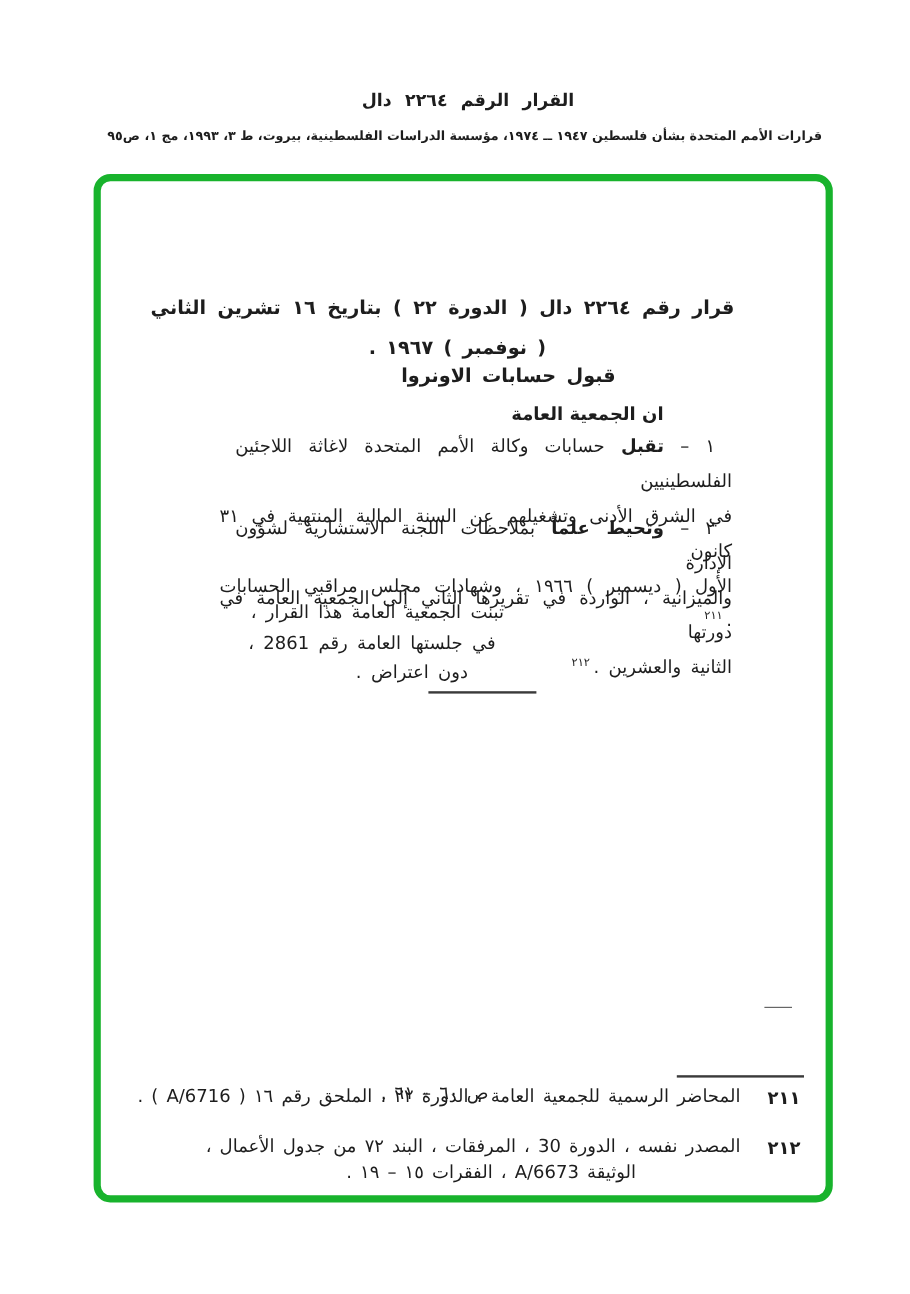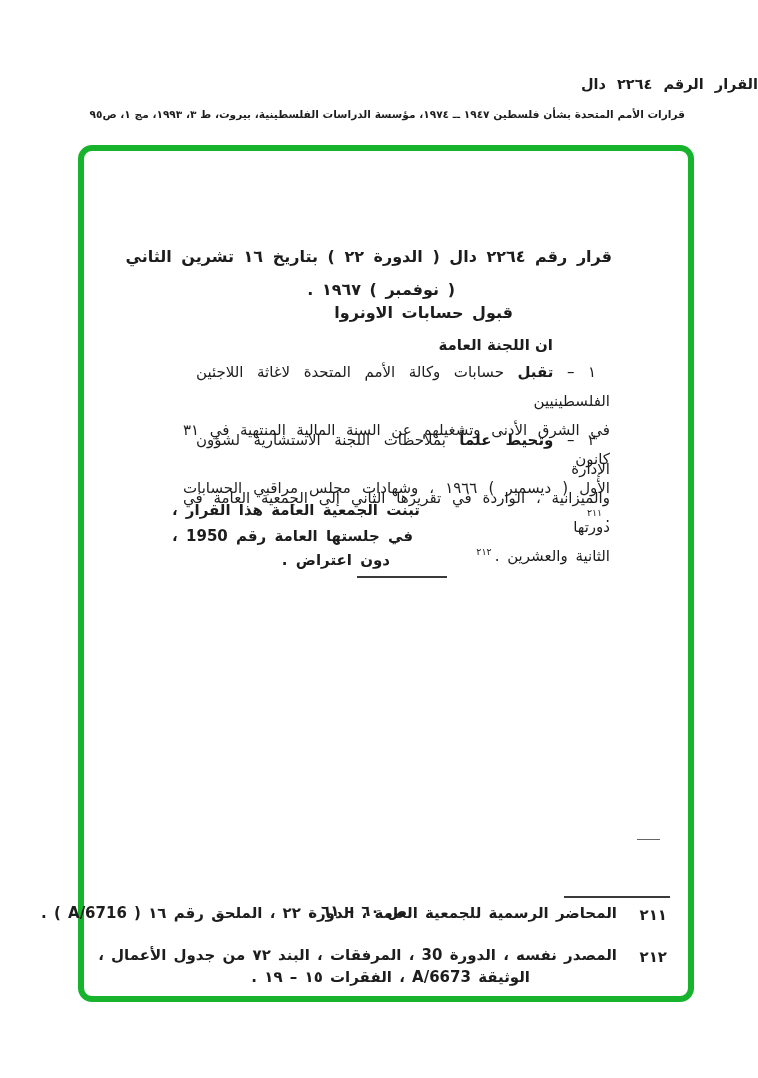--- a/index.html
+++ b/index.html
@@ -6,26 +6,27 @@
   .page{
     position:relative;
     width:758px;height:1078px;
     background:#ffffff;
     overflow:hidden;
     font-family:"DejaVu Sans", sans-serif;
     color:#1d1d1d;
     direction:rtl;
   }
   .abs{position:absolute;}
-  .rtl{direction:rtl;unicode-bidi:plaintext;font-weight:bold;}
+  .rtl{direction:rtl;unicode-bidi:plaintext;}
   .nowrap{white-space:nowrap;}
 
   .hdr-title{
     top:76px;left:0;right:0;
     padding-left:22px;
+    text-align:center;
     font-size:14.5px;font-weight:700;
     letter-spacing:.5px;word-spacing:6px;
   }
   .hdr-src{
     top:108px;left:95px;width:590px;
     text-align:center;
     font-size:10.6px;font-weight:700;
     white-space:nowrap;
   }
 
@@ -73,36 +74,36 @@
 <div class="page">
 
   <div class="abs hdr-title rtl nowrap">القرار الرقم ٢٢٦٤ دال</div>
   <div class="abs hdr-src rtl">قرارات الأمم المتحدة بشأن فلسطين ١٩٤٧ ــ ١٩٧٤، مؤسسة الدراسات الفلسطينية، بيروت، ط ٣، ١٩٩٣، مج ١، ص٩٥</div>
 
   <div class="abs green-box"></div>
 
   <div class="abs t1 rtl nowrap">قرار رقم ٢٢٦٤ دال ( الدورة ٢٢ ) بتاريخ ١٦ تشرين الثاني</div>
   <div class="abs t2 rtl nowrap">( نوفمبر ) ١٩٦٧ .</div>
   <div class="abs subject rtl nowrap">قبول حسابات الاونروا</div>
-  <div class="abs preamble rtl nowrap">ان اللجنة العامة</div>
+  <div class="abs preamble rtl nowrap">ان الجمعية العامة</div>
 
   <div class="abs para p1">
     <div class="line indent"><span>١ – </span><b>تقبل</b><span> حسابات وكالة الأمم المتحدة لاغاثة اللاجئين الفلسطينيين</span></div>
     <div class="line">في الشرق الأدنى وتشغيلهم عن السنة المالية المنتهية في ٣١ كانون</div>
     <div class="line"><span>الأول ( ديسمبر ) ١٩٦٦ ، وشهادات مجلس مراقبي الحسابات .</span><sup>٢١١</sup></div>
   </div>
 
   <div class="abs para p2">
     <div class="line indent"><span>٢ – </span><b>وتحيط علماً</b><span> بملاحظات اللجنة الاستشارية لشؤون الإدارة</span></div>
     <div class="line">والميزانية ، الواردة في تقريرها الثاني إلى الجمعية العامة في دورتها</div>
     <div class="line short"><span>الثانية والعشرين .</span><sup>٢١٢</sup></div>
   </div>
 
   <div class="abs adopt1 rtl nowrap">تبنت الجمعية العامة هذا القرار ،</div>
-  <div class="abs adopt2 rtl nowrap">في جلستها العامة رقم 1950 ،</div>
+  <div class="abs adopt2 rtl nowrap">في جلستها العامة رقم 2861 ،</div>
   <div class="abs adopt3 rtl nowrap">دون اعتراض .</div>
 
   <div class="abs rule closing-rule"></div>
   <div class="abs small-dash"></div>
   <div class="abs rule fn-rule"></div>
 
   <div class="abs fn fn-num fn1-num rtl nowrap">٢١١</div>
   <div class="abs fn fn1-l1 rtl nowrap">المحاضر الرسمية للجمعية العامة ، الدورة ٢٢ ، الملحق رقم ١٦ ( A/6716 ) .</div>
   <div class="abs fn fn1-l2 rtl nowrap">ص ٦٠ – ٦١ .</div>
   <div class="abs fn fn-num fn2-num rtl nowrap">٢١٢</div>

